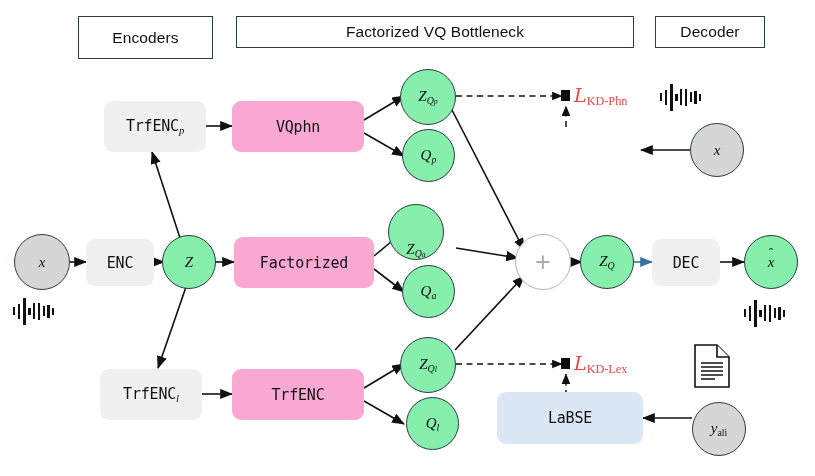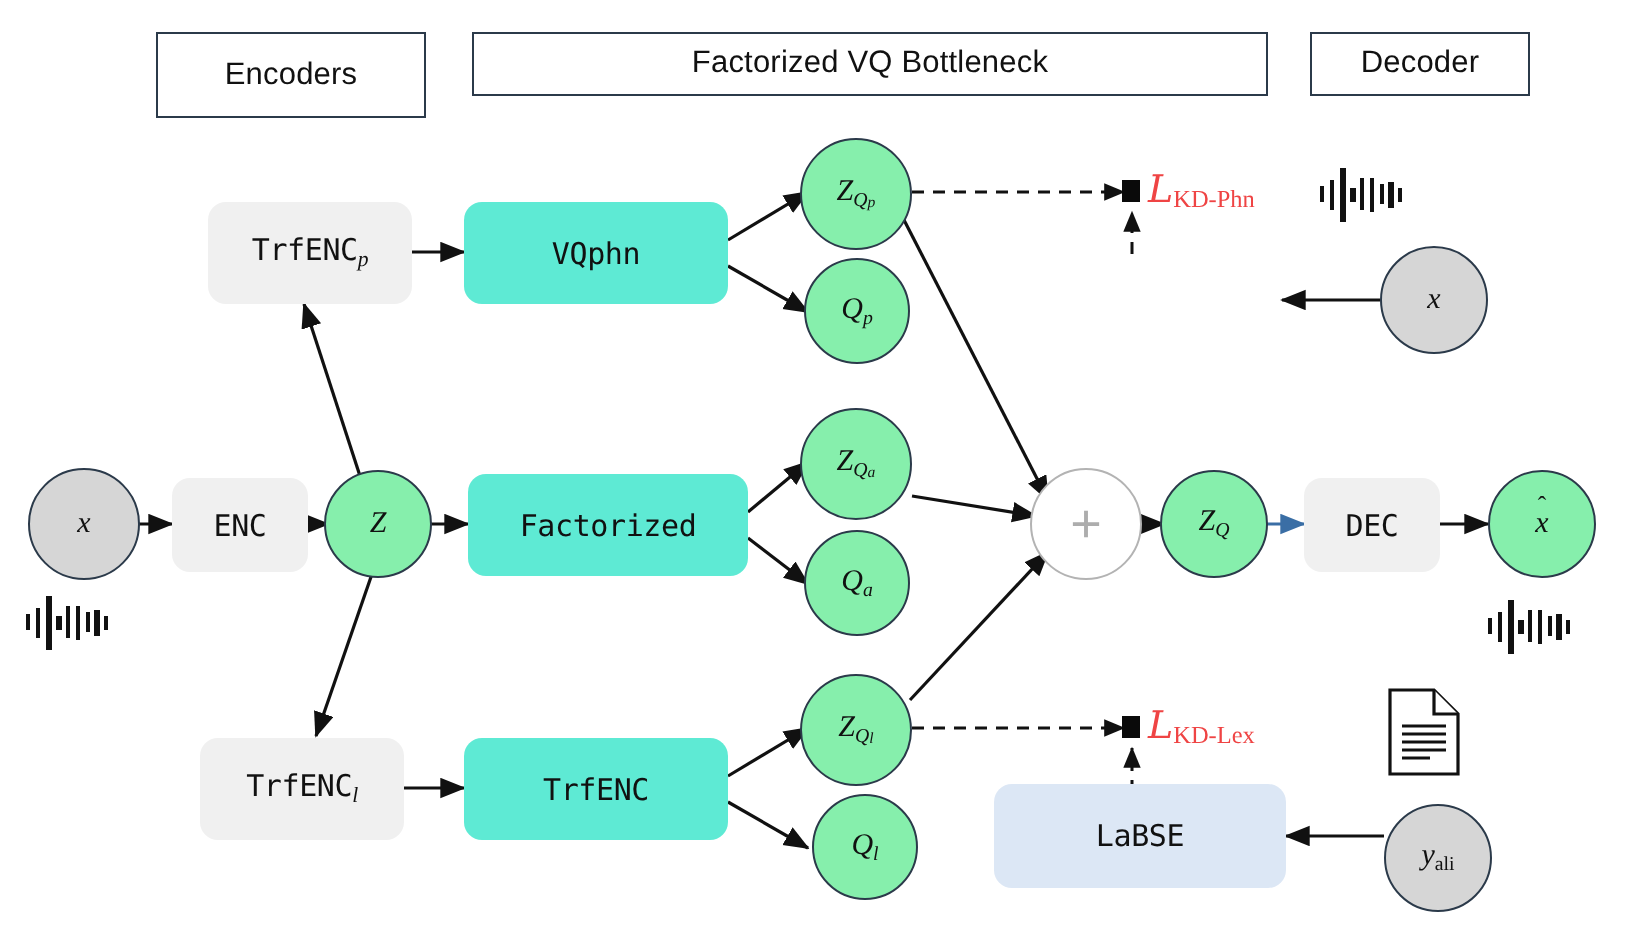--- a/index.html
+++ b/index.html
@@ -11,21 +11,21 @@
         justify-content:center;text-align:center;}
 
   
   .hdr{border:1.6px solid #2b3a4a;background:#fff;font-family:"Liberation Sans",sans-serif;
        font-size:15.5px;color:#111;letter-spacing:.1px;}
 
   
   .rbox{border-radius:9px;font-family:"DejaVu Sans Mono",monospace;font-size:15px;
         color:#111;letter-spacing:-.2px;}
   .rbox.light{background:#f0f0f0;}
-  .rbox.dark{background:#5eead4;}
+  .rbox.dark{background:#f9a8d4;}
   .rbox.blue{background:#dce7f5;}
 
   
   .circ{border:1.5px solid #2b3a4a;border-radius:50%;background:#86efac;
         font-family:"Liberation Serif",serif;font-style:italic;font-size:15px;}
   .circ.filled{background:#d6d6d6;}
   .circ.plus{border-color:#b3b3b3;background:#fff;}
   .plus-glyph{font-style:normal;font-size:27px;color:#adadad;line-height:1;
               font-family:"Liberation Sans",sans-serif;font-weight:300;}
   .sub{font-size:.66em;vertical-align:-.28em;font-style:italic;}
@@ -175,21 +175,21 @@
       <span>Z</span><span class="sub">Q</span><span class="subsub">p</span>
     </span>
   </div>
 
   <div class="node circ" style="left:402px;top:129px;width:53px;height:53px;">
     <span>
       <span>Q</span><span class="sub">p</span>
     </span>
   </div>
 
-  <div class="node circ" style="left:400px;top:204px;width:56px;height:56px;">
+  <div class="node circ" style="left:388px;top:204px;width:56px;height:56px;align-items:flex-end;">
     <span>
       <span>Z</span><span class="sub">Q</span><span class="subsub">a</span>
     </span>
   </div>
 
   <div class="node circ" style="left:402px;top:265px;width:53px;height:53px;">
     <span>
       <span>Q</span><span class="sub">a</span>
     </span>
   </div>

